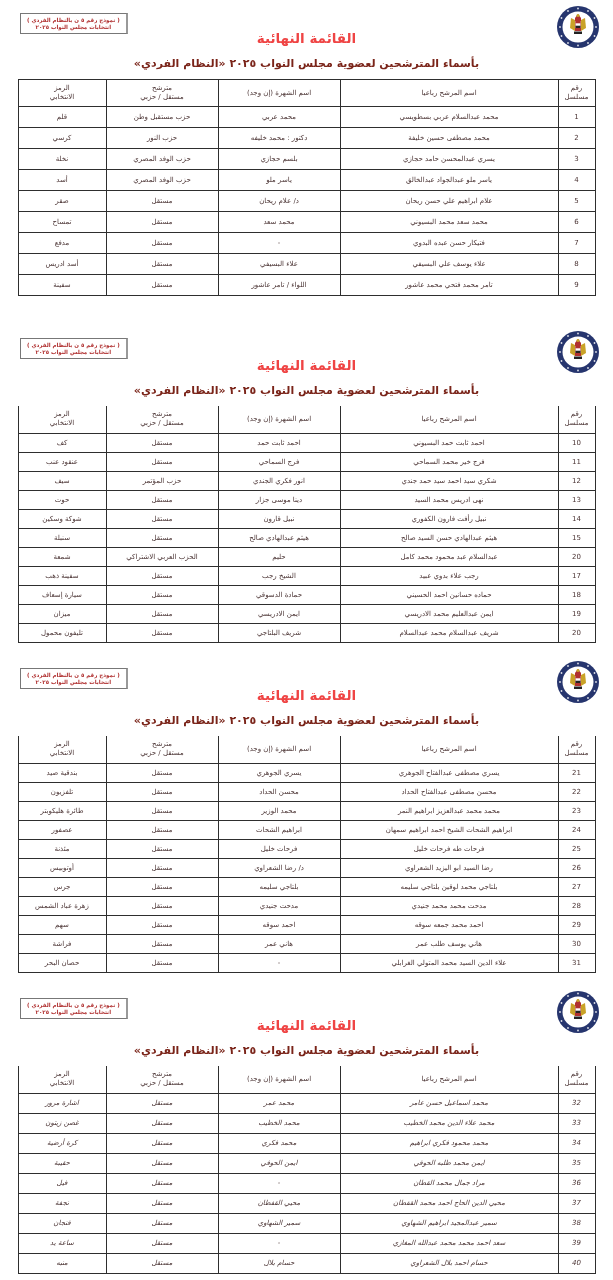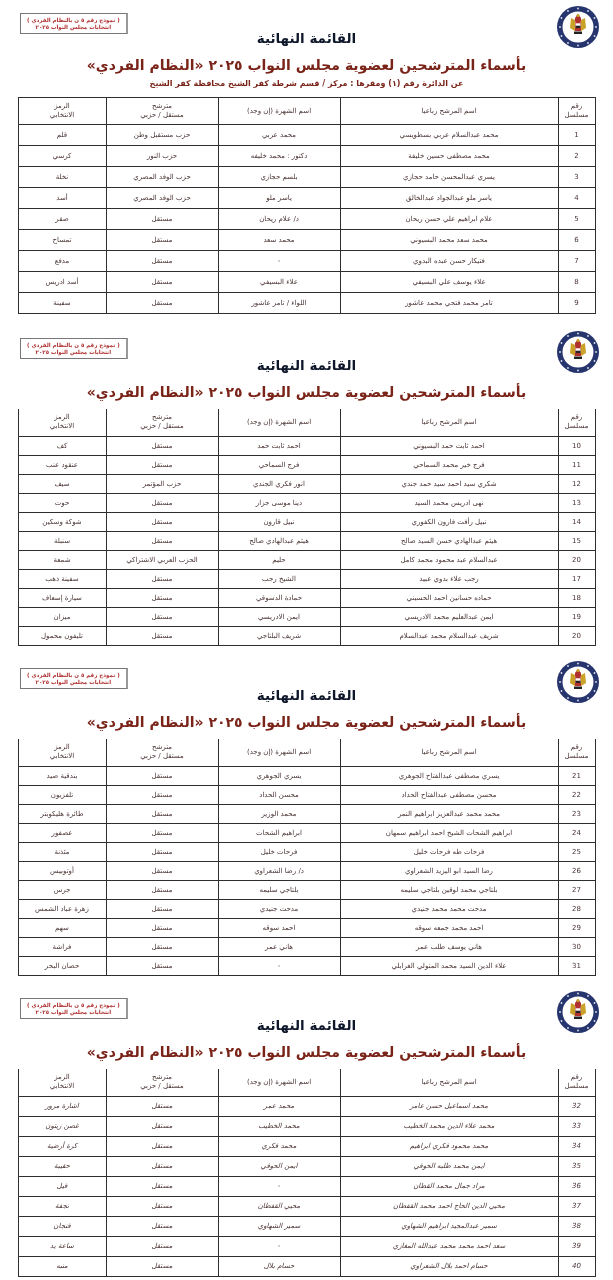--- a/index.html
+++ b/index.html
@@ -29,27 +29,27 @@
     font-size:5.5px; line-height:7px; color:#b03030; font-weight:bold;
     white-space:nowrap;
   }
 
   
   .emblem { position:absolute; top:4px; right:12px; width:46px; height:46px; }
 
   .title-block { text-align:center; }
   .doc-title {
     padding-top:30px;
-    font-size:13.5px; font-weight:bold; color:#0f172a;
+    font-size:13.5px; font-weight:bold; color:#ef4444;
     letter-spacing:0.5px;
   }
   .page.cont .doc-title { padding-top:32px; }
   .doc-subtitle {
     margin-top:11px;
-    font-size:14px; font-weight:bold; color:#7a2419;
+    font-size:11px; font-weight:bold; color:#7a2419;
   }
   .doc-district {
     margin-top:6px;
     font-size:8px; font-weight:bold; color:#7a2419;
   }
 
   table.cands {
     width:577px; margin:9px auto 0 auto;
     border-collapse:collapse; table-layout:fixed;
     background:#fff;
@@ -107,21 +107,20 @@
       <rect x="19" y="27.5" width="8" height="2.5" fill="#222222"></rect>
       <rect x="20.5" y="17" width="5" height="7" fill="#ffffff"></rect>
       <rect x="20.5" y="17" width="5" height="2.3" fill="#b03030"></rect>
       <rect x="20.5" y="21.7" width="5" height="2.3" fill="#222222"></rect>
       <circle cx="23" cy="11.5" r="1.6" fill="#c9a227"></circle>
     </g>
   </svg>
   <div class="title-block">
     <div class="doc-title">القائمة النهائية</div>
     <div class="doc-subtitle">بأسماء المترشحين لعضوية مجلس النواب ٢٠٢٥ «النظام الفردي»</div>
-    <div class="doc-district">عن الدائرة رقم (١)   ومقرها : مركز / قسم شرطة كفر الشيخ   محافظة كفر الشيخ</div>
   </div>
   <table class="cands r21">
     <colgroup>
         <col class="c-serial">
         <col class="c-name">
         <col class="c-fame">
         <col class="c-aff">
         <col class="c-sym">
       </colgroup>
     <thead>

